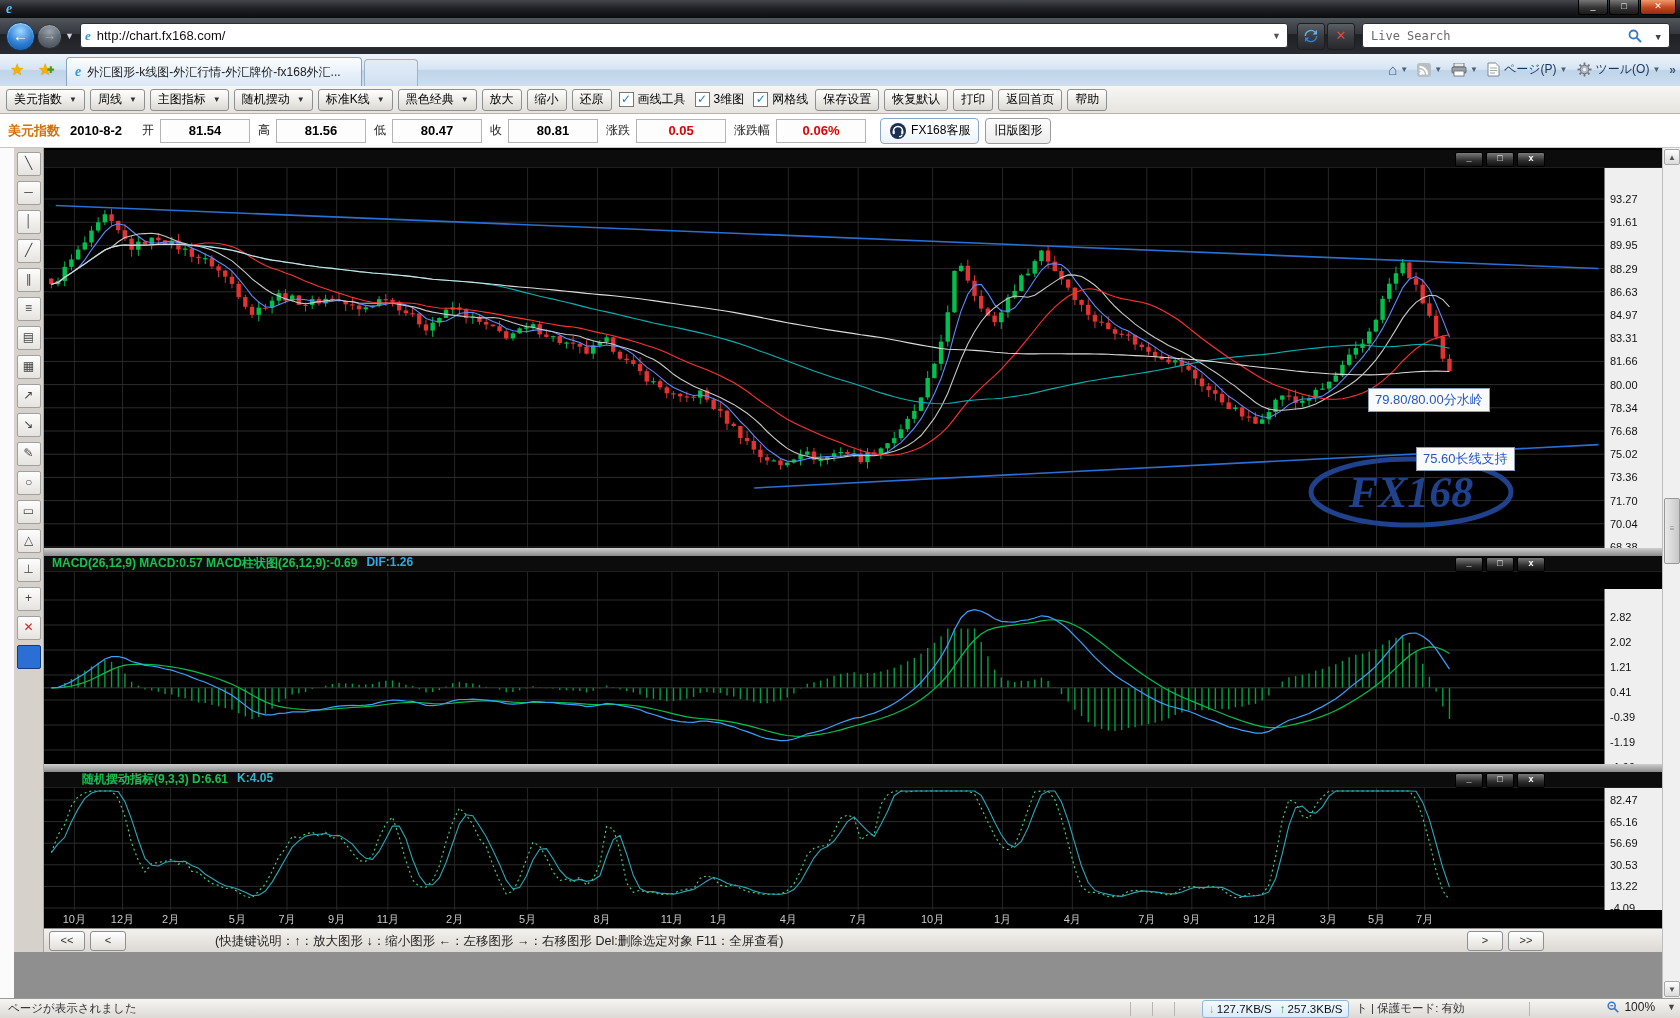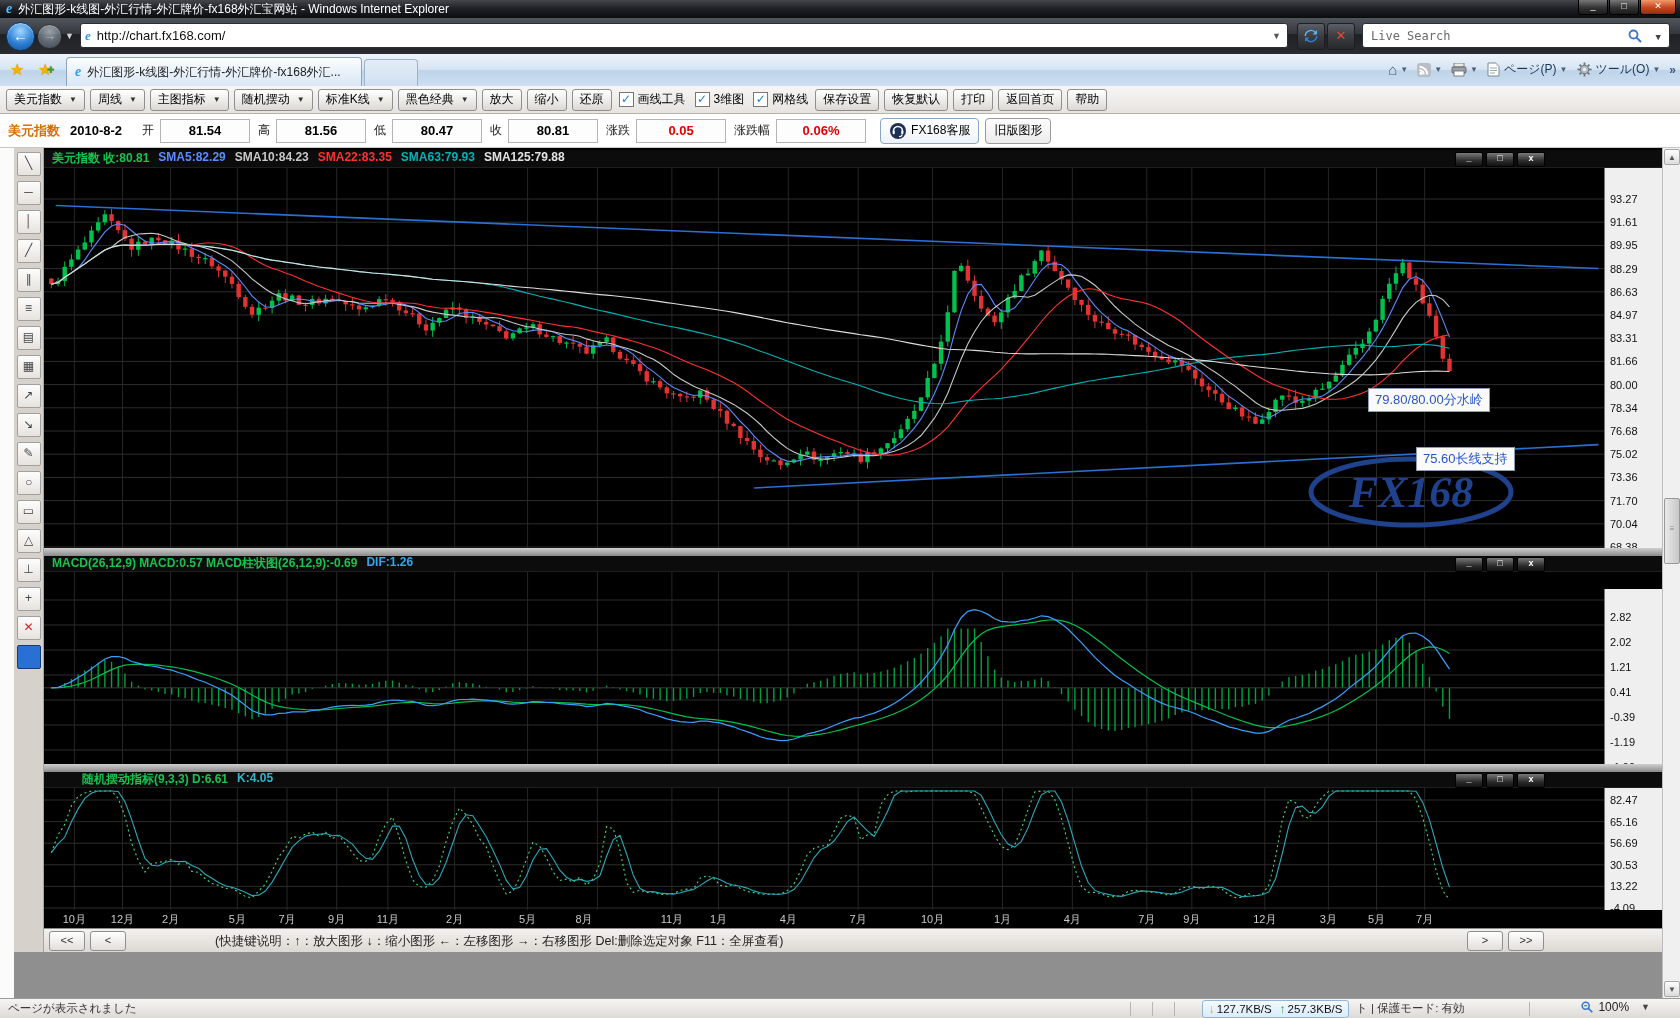--- a/index.html
+++ b/index.html
@@ -118,33 +118,32 @@
   .statusbar{position:absolute;left:0;top:998px;width:1680px;height:20px;
     background:linear-gradient(#f6f5f3,#dddad6);border-top:1px solid #9a9a9a;
     font-size:11.5px;color:#333;display:flex;align-items:center;box-sizing:border-box;}
   .sb-left{margin-left:8px;}
   .sb-sep{position:absolute;top:3px;width:1px;height:14px;background:#b9b6b2;}
   .speedbadge{position:absolute;left:1202px;top:1px;height:16px;display:flex;align-items:center;
     background:linear-gradient(#f4faff,#d9ebfb);border:1px solid #93b6d6;border-radius:3px;padding:0 6px;font-size:11.5px;color:#111;}
   .speedbadge .dn{color:#e09a00;font-weight:bold;margin-right:2px;}
   .speedbadge .up{color:#2f9e44;font-weight:bold;margin:0 2px 0 8px;}
   .sb-sec{position:absolute;left:1356px;top:2px;color:#333;}
-  .sb-zoom{position:absolute;right:30px;top:1px;display:flex;align-items:center;}
+  .sb-zoom{position:absolute;right:4px;top:1px;display:flex;align-items:center;}
   .sb-zoom .z{margin:0 4px;font-size:12px;color:#222;}
   .sb-zoom .caret{font-size:9px;color:#444;margin-left:8px;}
   svg{display:block;}
 </style>
 </head>
 <body>
 
 <div id="stage">
 
   <div class="titlebar">
     <span class="ie-ico">e</span>
-    <span>外汇图形-k线图-外汇行情-外汇牌价-fx168外汇宝网站 - Windows Internet Explorer</span>
     <div class="winbtns">
       <div class="winbtn">_</div>
       <div class="winbtn">□</div>
       <div class="winbtn close">✕</div>
     </div>
   </div>
 
   <div class="navbar">
     <div class="navcirc">←</div>
     <div class="navcirc fwd">→</div>
@@ -333,28 +332,20 @@
       <div class="tool">⊥</div>
       <div class="tool">+</div>
       <div class="tool red">✕</div>
       <div class="tool swatch"></div>
     </div>
 
   <div class="chartarea">
 
     <div class="panel" style="top:2px;height:398px;">
       <div class="phead" style="height:18px;">
-        <span style="display:flex;">
-            <span class="leg" style="color: rgb(23, 194, 79);">美元指数 收:80.81</span>
-            <span class="leg" style="color: rgb(91, 140, 255);">SMA5:82.29</span>
-            <span class="leg" style="color: rgb(200, 200, 200);">SMA10:84.23</span>
-            <span class="leg" style="color: rgb(255, 48, 48);">SMA22:83.35</span>
-            <span class="leg" style="color: rgb(0, 178, 178);">SMA63:79.93</span>
-            <span class="leg" style="color: rgb(226, 226, 226);">SMA125:79.88</span>
-          </span>
         <span class="ptrio">
             <div class="pb">_</div>
             <div class="pb">□</div>
             <div class="pb">x</div>
           </span>
       </div>
       <div class="pplot" style="top:18px;width:1560px;height:380px;">
         <svg id="svg-main" width="1560" height="380">
             <line x1="30.384" y1="0" x2="30.384" y2="380" stroke="#262626" stroke-width="1"></line>
             <line x1="78.496" y1="0" x2="78.496" y2="380" stroke="#262626" stroke-width="1"></line>
@@ -1184,21 +1175,21 @@
     <div class="xaxisrow">
         <span style="left: 30.384px;">10月</span>
         <span style="left: 78.496px;">12月</span>
         <span style="left: 126.608px;">2月</span>
         <span style="left: 193.344px;">5月</span>
         <span style="left: 243.008px;">7月</span>
         <span style="left: 292.672px;">9月</span>
         <span style="left: 343.888px;">11月</span>
         <span style="left: 410.624px;">2月</span>
         <span style="left: 483.568px;">5月</span>
-        <span style="left: 540px;">8月</span>
+        <span style="left: 558px;">8月</span>
         <span style="left: 627.904px;">11月</span>
         <span style="left: 674.464px;">1月</span>
         <span style="left: 744.304px;">4月</span>
         <span style="left: 814.144px;">7月</span>
         <span style="left: 888.64px;">10月</span>
         <span style="left: 958.48px;">1月</span>
         <span style="left: 1028.32px;">4月</span>
         <span style="left: 1102.82px;">7月</span>
         <span style="left: 1147.82px;">9月</span>
         <span style="left: 1220.77px;">12月</span>

